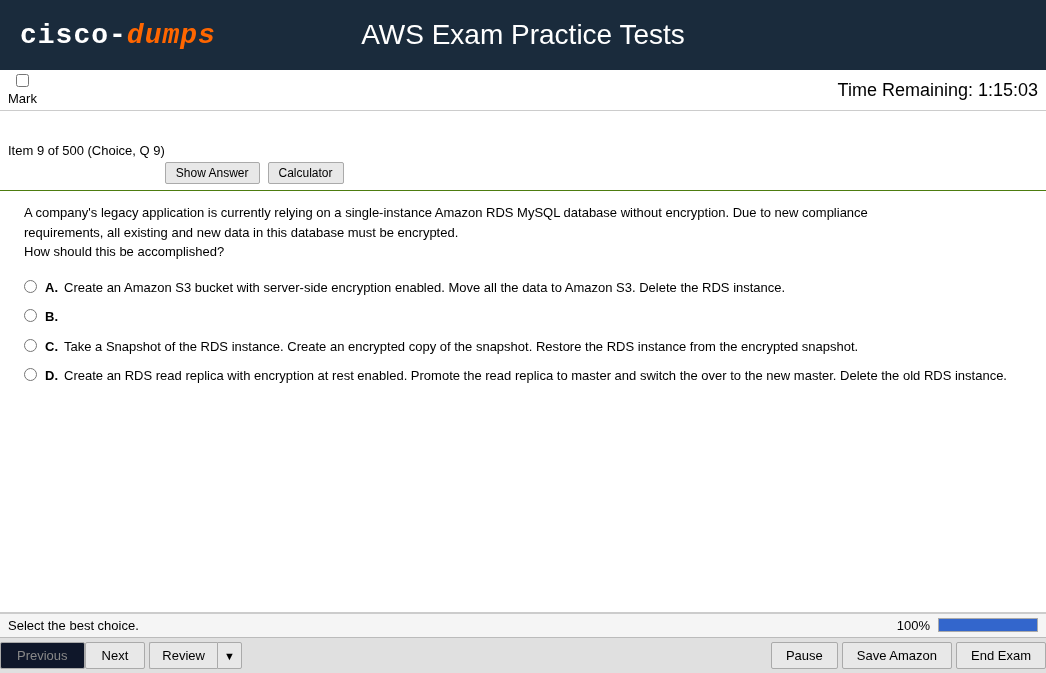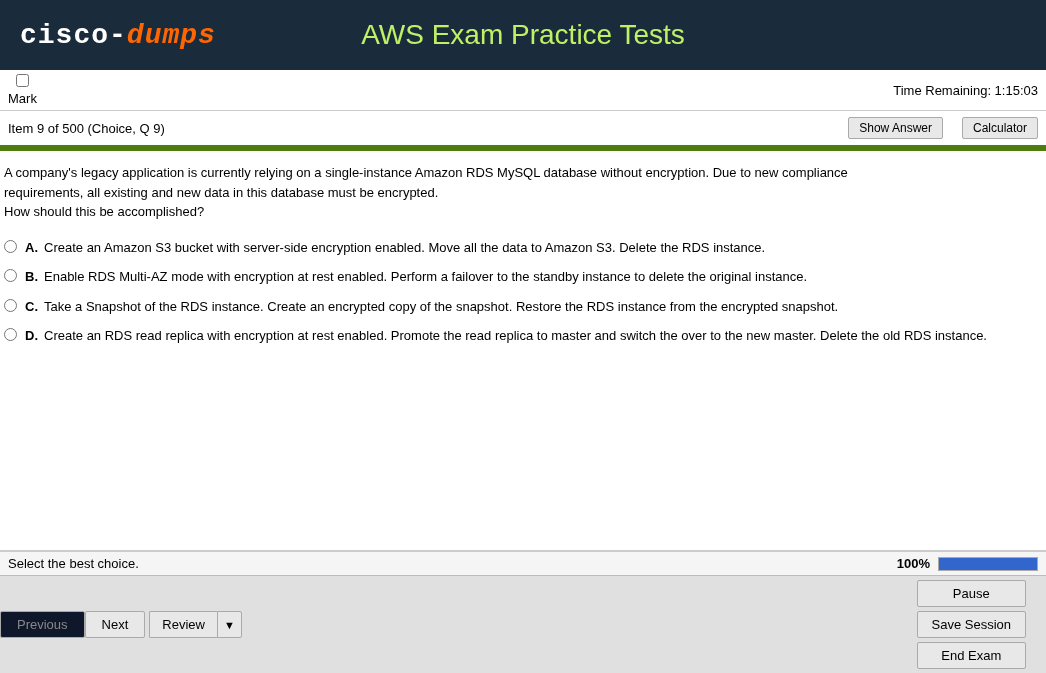--- a/index.html
+++ b/index.html
@@ -20,70 +20,69 @@
       left: 20px;
       font-family: 'Courier New', monospace;
       font-size: 28px;
       font-weight: bold;
       color: #fff;
       letter-spacing: 1px;
     }
     .logo span { color: #ff6600; font-style: italic; }
     .header-title {
       font-size: 28px;
-      color: #bef264;
+      color: #ffffff;
       font-weight: normal;
     }
 
     
     .mark-bar {
       display: flex;
       align-items: center;
       justify-content: space-between;
       padding: 4px 8px;
       border-bottom: 1px solid #ccc;
       background: #fff;
     }
     .mark-label {
       display: flex;
       align-items: center;
       gap: 4px;
       font-size: 13px;
       flex-direction: column;
     }
     .mark-label input[type=checkbox] { cursor: pointer; }
-    .time-remaining { font-size: 13px; }
+    .time-remaining { font-size: 18px; }
 
     
     .question-area {
       flex: 1;
       overflow-y: auto;
       padding: 0;
       border-bottom: 1px solid #ccc;
     }
     .question-header {
       display: flex;
       align-items: center;
-      justify-content: space-between;
       padding: 6px 8px;
-      border-bottom: 6px solid #4d7c0f;
+      border-bottom: 1px solid #4d7c0f;
     }
     .question-title { font-size: 13px; font-weight: normal; }
-    .question-actions { display: flex; gap: 19px; }
+    .question-actions { display: flex; gap: 8px; margin-top: 45px; }
     .btn-action {
       padding: 3px 10px;
       font-size: 12px;
       background: #e8e8e8;
       border: 1px solid #aaa;
       cursor: pointer;
       border-radius: 2px;
     }
 
     .question-body {
-      padding: 12px 12px 12px 4px;
+      padding: 12px 12px 12px 24px;
     }
     .question-text {
       font-size: 13px;
       line-height: 1.5;
       margin-bottom: 16px;
     }
     .choices { list-style: none; }
     .choice-item {
       display: flex;
       align-items: flex-start;
@@ -115,23 +114,21 @@
       align-items: center;
       justify-content: space-between;
       padding: 4px 8px;
       background: #f5f5f5;
       border-top: 1px solid #ccc;
       font-size: 13px;
       gap: 8px;
     }
     .progress-area {
       display: flex;
-      align-items: center;
       gap: 8px;
-      font-weight: bold;
     }
     .progress-bar-container {
       width: 100px;
       height: 14px;
       background: #d0d0d0;
       border: 1px solid #aaa;
       position: relative;
     }
     .progress-bar-fill {
       height: 100%;
@@ -141,21 +138,21 @@
     
     .nav-bar {
       display: flex;
       align-items: center;
       justify-content: space-between;
       padding: 4px 0px;
       background: #e0e0e0;
       border-top: 1px solid #bbb;
     }
     .nav-left { display: flex; gap: 0px; }
-    .nav-right { display: flex; gap: 4px; padding-right: 20px; flex-direction: column; }
+    .nav-right { display: flex; gap: 4px; padding-right: 0; }
 
     .btn-nav {
       padding: 5px 16px;
       font-size: 13px;
       background: #e8e8e8;
       border: 1px solid #aaa;
       cursor: pointer;
       border-radius: 2px;
     }
     .btn-nav:disabled {
@@ -227,21 +224,20 @@
     </div>
     <ul class="choices">
       <li class="choice-item">
         <input type="radio" name="answer" style="">
         <span class="choice-letter">A.</span>
         <span>Create an Amazon S3 bucket with server-side encryption enabled. Move all the data to Amazon S3. Delete the RDS instance.</span>
       </li>
       <li class="choice-item">
         <input type="radio" name="answer" style="">
         <span class="choice-letter">B.</span>
-        <span>Enable RDS Multi-AZ mode with encryption at rest enabled. Perform a failover to the standby instance to delete the original instance.</span>
       </li>
       <li class="choice-item">
         <input type="radio" name="answer" style="">
         <span class="choice-letter">C.</span>
         <span>Take a Snapshot of the RDS instance. Create an encrypted copy of the snapshot. Restore the RDS instance from the encrypted snapshot.</span>
       </li>
       <li class="choice-item">
         <input type="radio" name="answer" style="">
         <span class="choice-letter">D.</span>
         <span>Create an RDS read replica with encryption at rest enabled. Promote the read replica to master and switch the over to the new master. Delete the old RDS instance.</span>
@@ -264,16 +260,16 @@
   <div class="nav-left">
     <button class="btn-nav" disabled="">Previous</button>
     <button class="btn-nav" style="">Next</button>
     <div class="btn-review-group" style="margin-left:4px;">
       <button class="btn-review">Review</button>
       <button class="btn-review-arrow">▼</button>
     </div>
   </div>
   <div class="nav-right">
     <button class="btn-end">Pause</button>
-    <button class="btn-end">Save Session</button>
+    <button class="btn-end">Save Amazon</button>
     <button class="btn-end">End Exam</button>
   </div>
 </div>
 
 </body></html>

